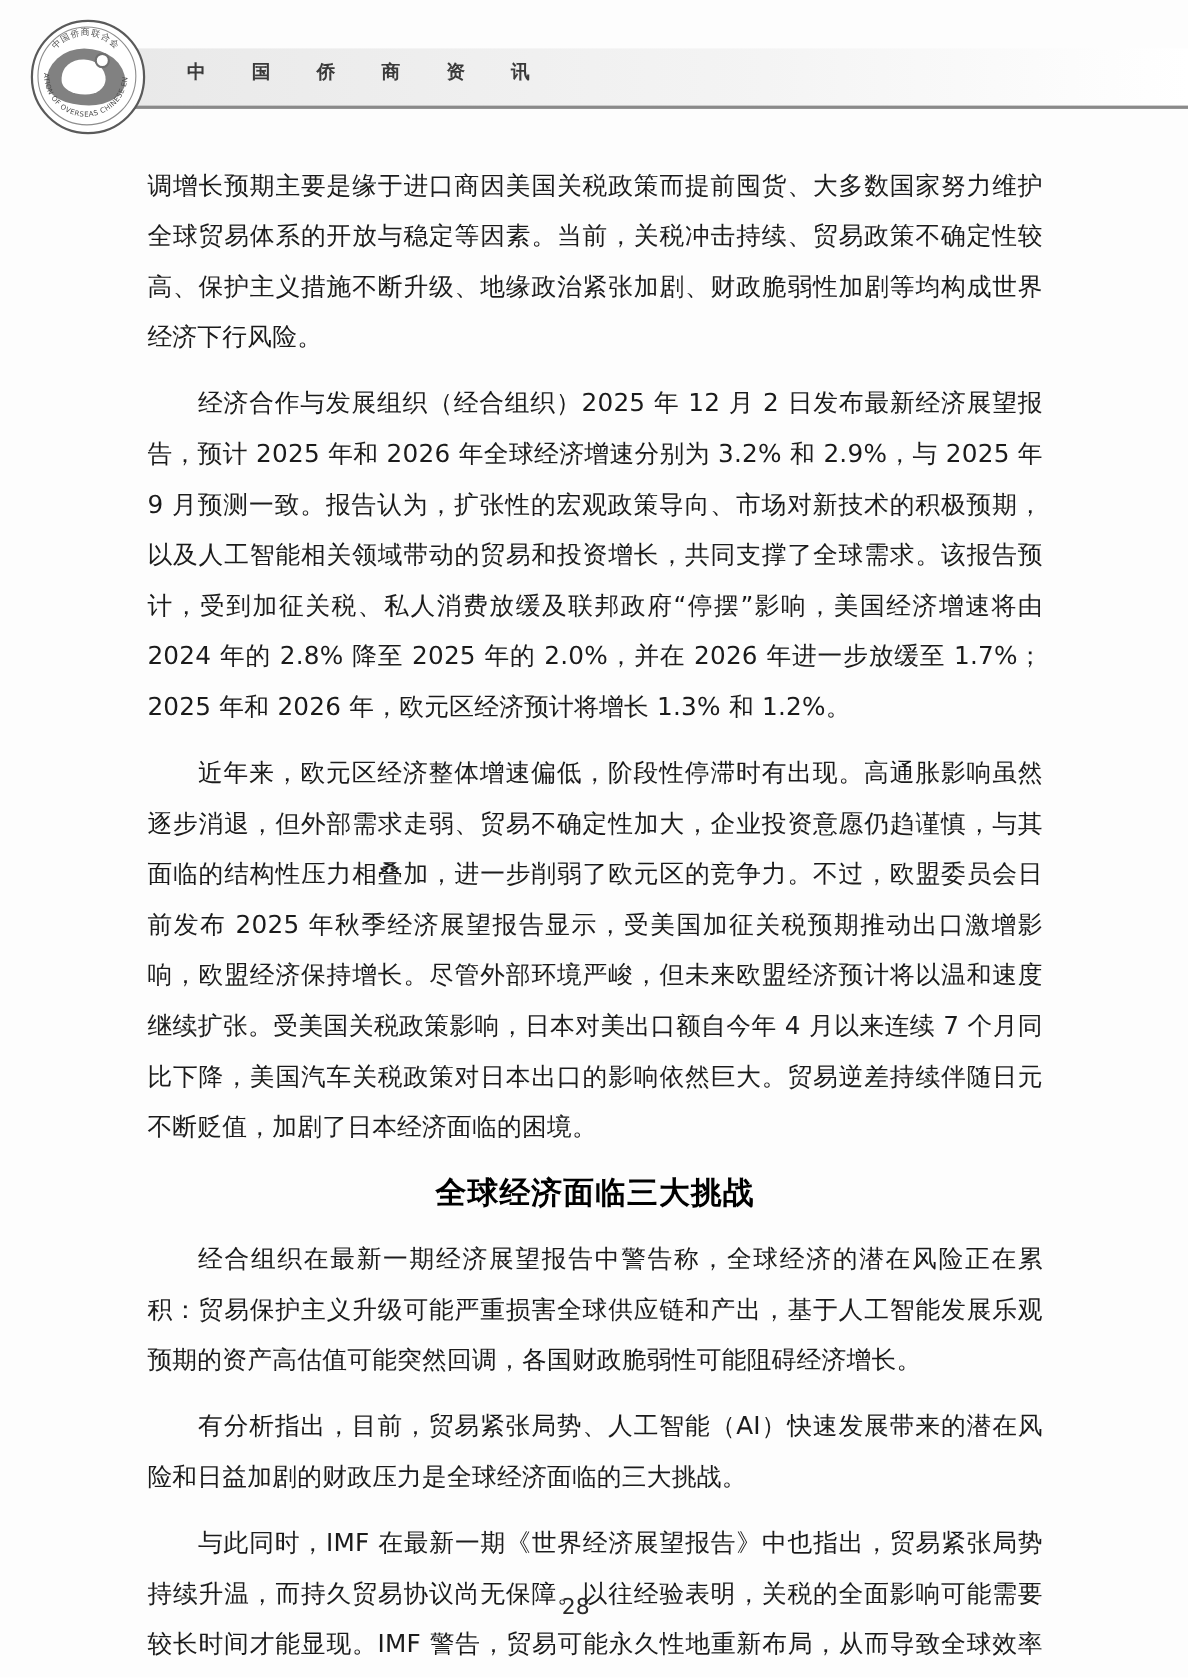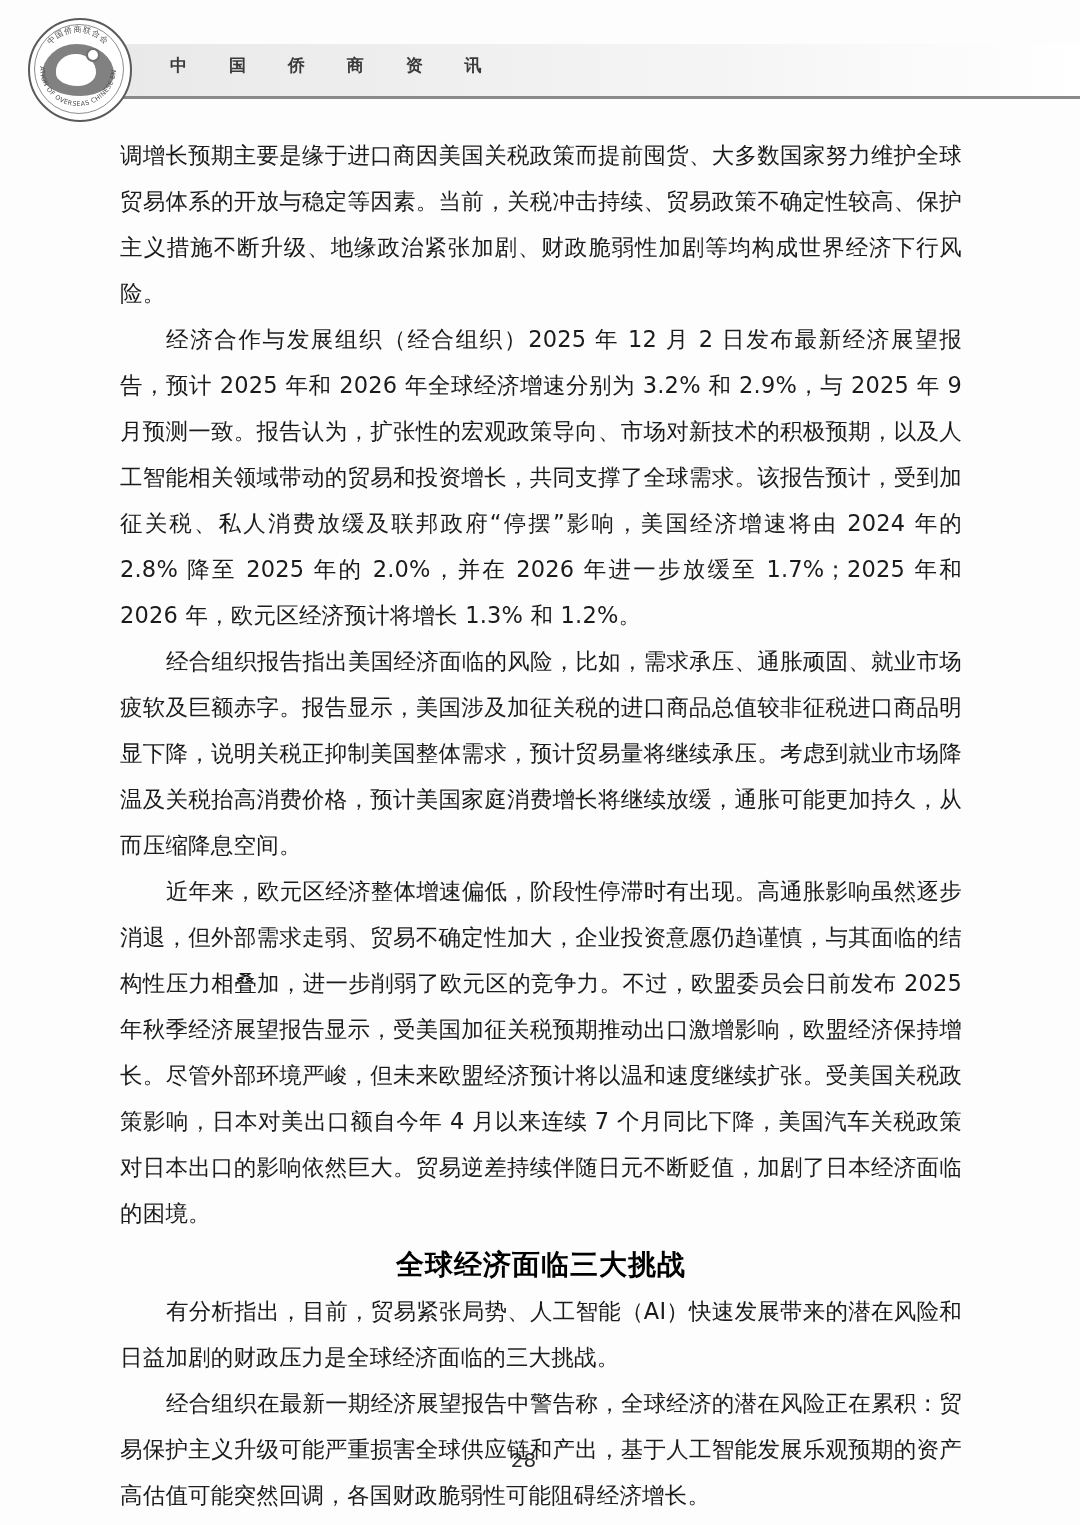--- a/index.html
+++ b/index.html
@@ -119,21 +119,21 @@
   }
 
   
   .content {
     position: absolute;
     left: 120px;
     top: 132px;
     width: 842px;
   }
   p {
-    margin: 0;
+    margin: 14px;
     font-size: 22.5px;
     line-height: 46px;
     color: #1b1b1b;
     text-align: justify;
     text-justify: inter-ideograph;
     letter-spacing: .2px;
     font-family: "DejaVu Sans", "Liberation Sans", sans-serif;
   }
   p.indent {
     text-indent: 46px;
@@ -187,25 +187,24 @@
         <text>
           <textPath href="#arcBottom" startOffset="50%" text-anchor="middle">CHINA FEDERATION OF OVERSEAS CHINESE ENTREPRENEURS</textPath>
         </text>
       </svg>
     </div>
   </div>
 
   <div class="content">
     <p>调增长预期主要是缘于进口商因美国关税政策而提前囤货、大多数国家努力维护全球贸易体系的开放与稳定等因素。当前，关税冲击持续、贸易政策不确定性较高、保护主义措施不断升级、地缘政治紧张加剧、财政脆弱性加剧等均构成世界经济下行风险。</p>
     <p class="indent">经济合作与发展组织（经合组织）2025 年 12 月 2 日发布最新经济展望报告，预计 2025 年和 2026 年全球经济增速分别为 3.2% 和 2.9%，与 2025 年 9 月预测一致。报告认为，扩张性的宏观政策导向、市场对新技术的积极预期，以及人工智能相关领域带动的贸易和投资增长，共同支撑了全球需求。该报告预计，受到加征关税、私人消费放缓及联邦政府“停摆”影响，美国经济增速将由 2024 年的 2.8% 降至 2025 年的 2.0%，并在 2026 年进一步放缓至 1.7%；2025 年和 2026 年，欧元区经济预计将增长 1.3% 和 1.2%。</p>
-    <p class="indent">经合组织报告指出美国经济面临的风险，比如，需求承压、通胀顽固、就业市场疲软及巨额赤字。报告显示，美国涉及加征关税的进口商品总值较非征税进口商品明显下降，说明关税正抑制美国整体需求，预计贸易量将继续承压。考虑到就业市场降温及关税抬高消费价格，预计美国家庭消费增长将继续放缓，通胀可能更加持久，从而压缩降息空间。</p>
     <p class="indent">近年来，欧元区经济整体增速偏低，阶段性停滞时有出现。高通胀影响虽然逐步消退，但外部需求走弱、贸易不确定性加大，企业投资意愿仍趋谨慎，与其面临的结构性压力相叠加，进一步削弱了欧元区的竞争力。不过，欧盟委员会日前发布 2025 年秋季经济展望报告显示，受美国加征关税预期推动出口激增影响，欧盟经济保持增长。尽管外部环境严峻，但未来欧盟经济预计将以温和速度继续扩张。受美国关税政策影响，日本对美出口额自今年 4 月以来连续 7 个月同比下降，美国汽车关税政策对日本出口的影响依然巨大。贸易逆差持续伴随日元不断贬值，加剧了日本经济面临的困境。</p>
 
     <h2 class="section">全球经济面临三大挑战</h2>
 
+    <p class="indent">经合组织在最新一期经济展望报告中警告称，全球经济的潜在风险正在累积：贸易保护主义升级可能严重损害全球供应链和产出，基于人工智能发展乐观预期的资产高估值可能突然回调，各国财政脆弱性可能阻碍经济增长。</p>
     <p class="indent">有分析指出，目前，贸易紧张局势、人工智能（AI）快速发展带来的潜在风险和日益加剧的财政压力是全球经济面临的三大挑战。</p>
-    <p class="indent">经合组织在最新一期经济展望报告中警告称，全球经济的潜在风险正在累积：贸易保护主义升级可能严重损害全球供应链和产出，基于人工智能发展乐观预期的资产高估值可能突然回调，各国财政脆弱性可能阻碍经济增长。</p>
     <p class="indent">与此同时，IMF 在最新一期《世界经济展望报告》中也指出，贸易紧张局势持续升温，而持久贸易协议尚无保障。以往经验表明，关税的全面影响可能需要较长时间才能显现。IMF 警告，贸易可能永久性地重新布局，从而导致全球效率受损。IMF 首席经济学家皮埃尔 – 奥利维耶·古兰沙表示，全球经济前景仍然脆弱，对贸易方面的消息高度敏感，贸易紧张局势可能升级，而供应链中断风险可能导致全球经济增长下调多达 0.3 个百分点。此外，贸易政策的不确定性正在抑制经济活动。IMF 还在报告中警示了 AI 投资潮的潜在风险。该报告指出，如今 AI 投资激增，令人联想起上世纪 90 年代末的互联网泡沫。乐观情绪推动</p>
   </div>
 
   <div class="page-number">28</div>
 
 </div>
 
 </body></html>

